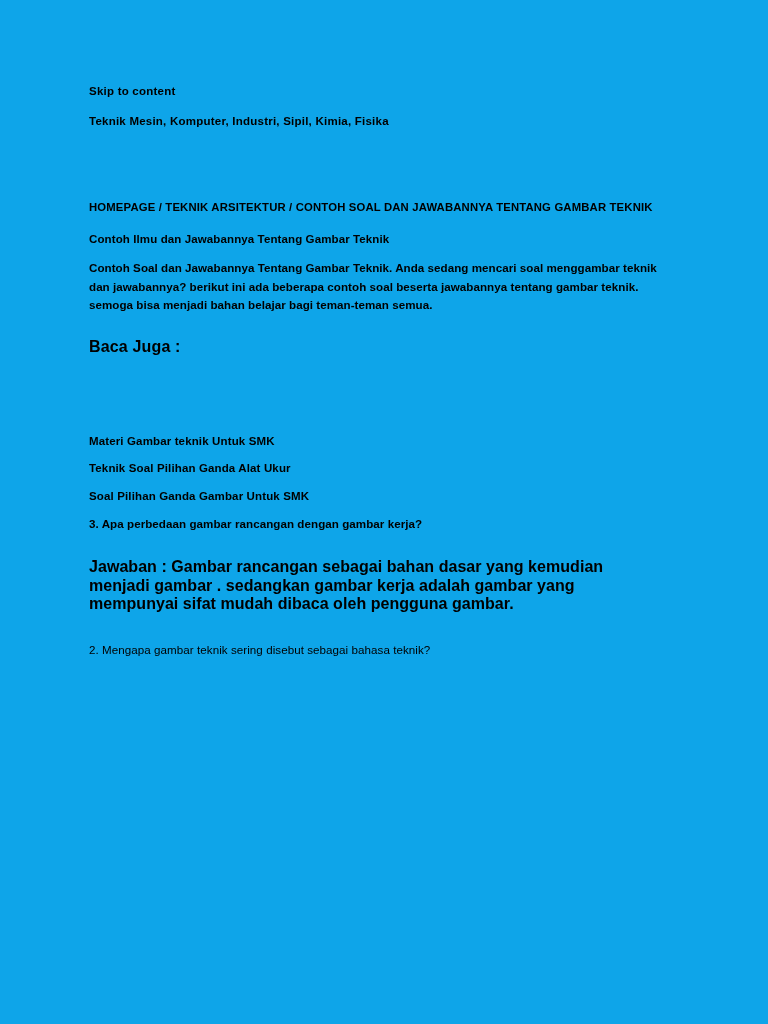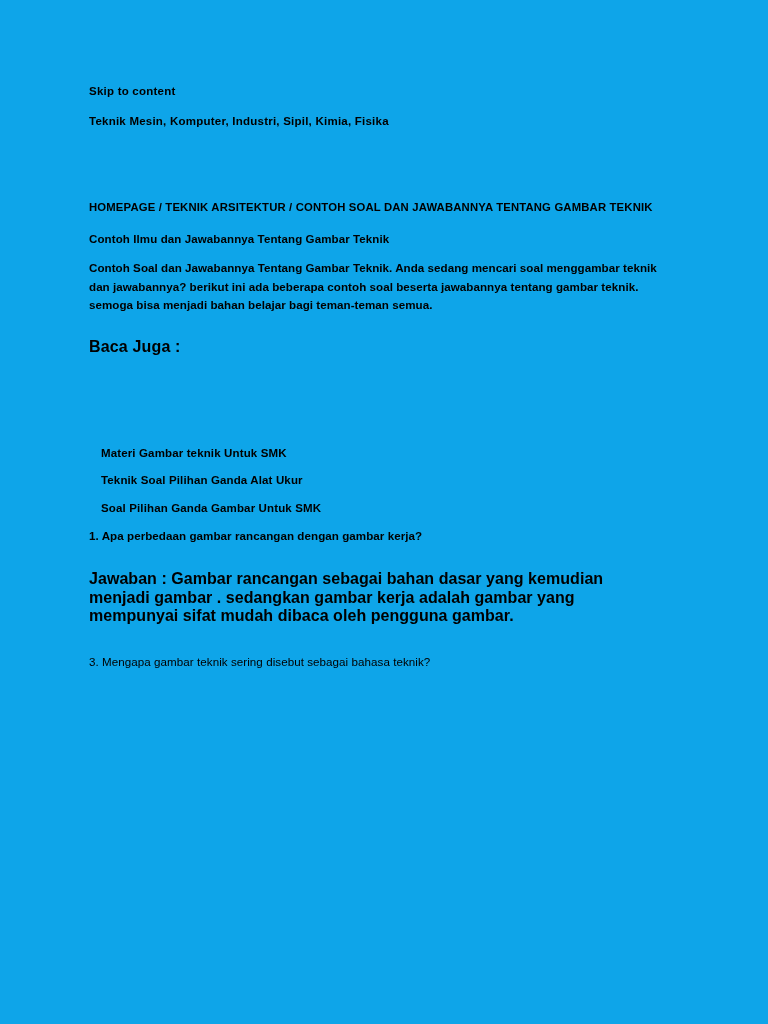--- a/index.html
+++ b/index.html
@@ -79,21 +79,21 @@
   .gap-before-baca { height: 25px; }
   .baca-juga {
     font-size: 16px;
     line-height: 14px;
     font-weight: bold;
     letter-spacing: 0.01em;
   }
   .gap-related { height: 80px; }
   .related-list {
     list-style: none;
-    margin: 12px;
+    margin: 0;
     padding: 0;
   }
   .related-list li {
     font-size: 11.5px;
     line-height: 14px;
     font-weight: bold;
     letter-spacing: 0.012em;
     margin-bottom: 13.5px;
     cursor: pointer;
   }
@@ -152,27 +152,27 @@
 
     <div class="gap-related"></div>
 
     <ul class="related-list">
       <li>Materi Gambar teknik Untuk SMK</li>
       <li>Teknik Soal Pilihan Ganda Alat Ukur</li>
       <li>Soal Pilihan Ganda Gambar Untuk SMK</li>
     </ul>
 
 
-    <div class="question">1. Apa perbedaan gambar rancangan dengan gambar kerja?</div>
+    <div class="question">3. Apa perbedaan gambar rancangan dengan gambar kerja?</div>
 
     <div class="gap-q1-a1"></div>
 
     <div class="answer">Jawaban : Gambar rancangan sebagai bahan dasar yang kemudian menjadi gambar . sedangkan gambar kerja adalah gambar yang mempunyai sifat mudah dibaca oleh pengguna gambar.</div>
 
     <div class="gap-a1-q2"></div>
 
-    <div class="question light">3. Mengapa gambar teknik sering disebut sebagai bahasa teknik?</div>
+    <div class="question light">2. Mengapa gambar teknik sering disebut sebagai bahasa teknik?</div>
 
     <div class="gap-q2-a2"></div>
 
 
   </div>
 </div>
 
 </body></html>

